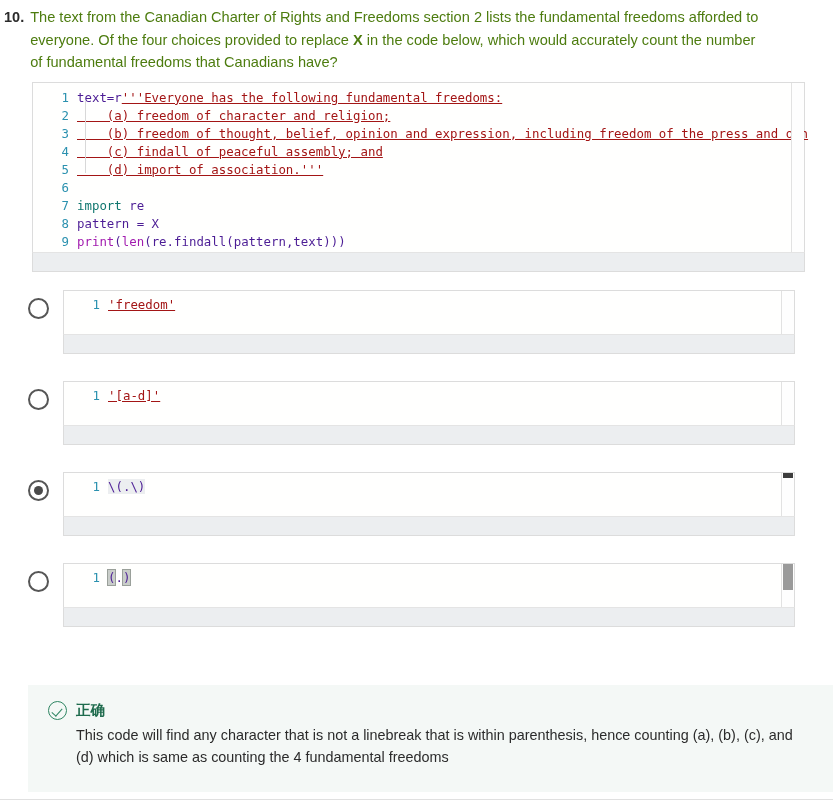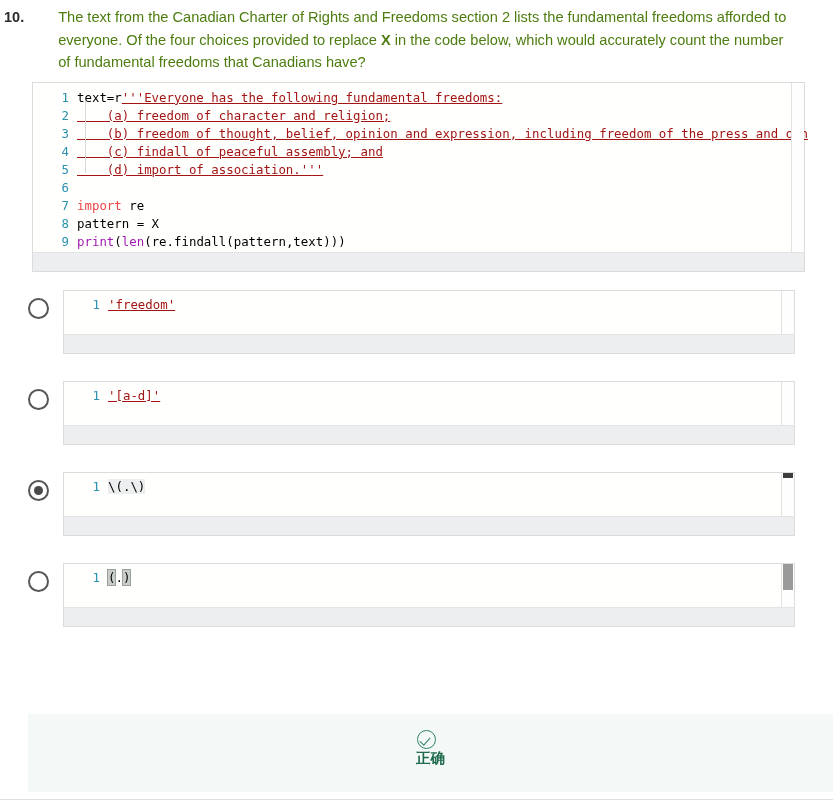--- a/index.html
+++ b/index.html
@@ -11,21 +11,20 @@
     overflow: hidden;
   }
 
   .page { position: relative; width: 833px; height: 800px; background: #fff; }
 
   
   .prompt {
     display: flex;
     align-items: flex-start;
     padding: 6px 40px 0 4px;
-    gap: 28px;
   }
   .q-num {
     font-weight: bold;
     font-size: 14.5px;
     color: #2b2b2b;
     line-height: 22.5px;
     padding-right: 6px;
     white-space: nowrap;
   }
   .q-text {
@@ -58,23 +57,23 @@
     min-width: 44px;
     text-align: right;
     padding-right: 8px;
     color: #2b91af;
     user-select: none;
   }
   .codetext { flex: 1; color: #000; }
 
   
   .s-str { color: #a31515; text-decoration: underline; }
-  .s-kw  { color: #ef4444; }
+  .s-kw  { color: #0f766e; }
   .s-fn  { color: #a21caf; }
-  .s-pl  { color: #000000; }
+  .s-pl  { color: #4c1d95; }
 
   .indent-guide {
     position: absolute;
     left: 52px;
     width: 1px;
     background: #d8d8d8;
   }
 
   
   .vscroll-track {
@@ -134,21 +133,21 @@
   .opt-editor { flex: 1; }
   .opt-editor .editor { height: 44px; padding-top: 5px; }
 
   
   .feedback {
     position: absolute;
     left: 28px; right: 0; bottom: 8px;
     background: #f4f8f6;
     padding: 16px 20px 24px 20px;
   }
-  .fb-head { display: flex; align-items: center; flex-direction: column; }
+  .fb-head { display: flex; align-items: center; }
   .fb-check {
     width: 19px; height: 19px;
     min-width: 19px;
     border-radius: 50%;
     border: 1.5px solid #2e8562;
     position: relative;
     margin-right: 9px;
   }
   .fb-check::after {
     content: "";
@@ -252,16 +251,17 @@
           <div class="hscroll-bar"></div>
         </div>
       </div>
     </div>
 
   <div class="feedback">
     <div class="fb-head">
       <span class="fb-check"></span>
       <span class="fb-title">正确</span>
     </div>
+    <div class="fb-body">This code will find any character that is not a linebreak that is within parenthesis, hence counting (a), (b), (c), and (d) which is same as counting the 4 fundamental freedoms</div>
   </div>
 
   <div class="bottom-rule"></div>
 </div>
 
 </body></html>

